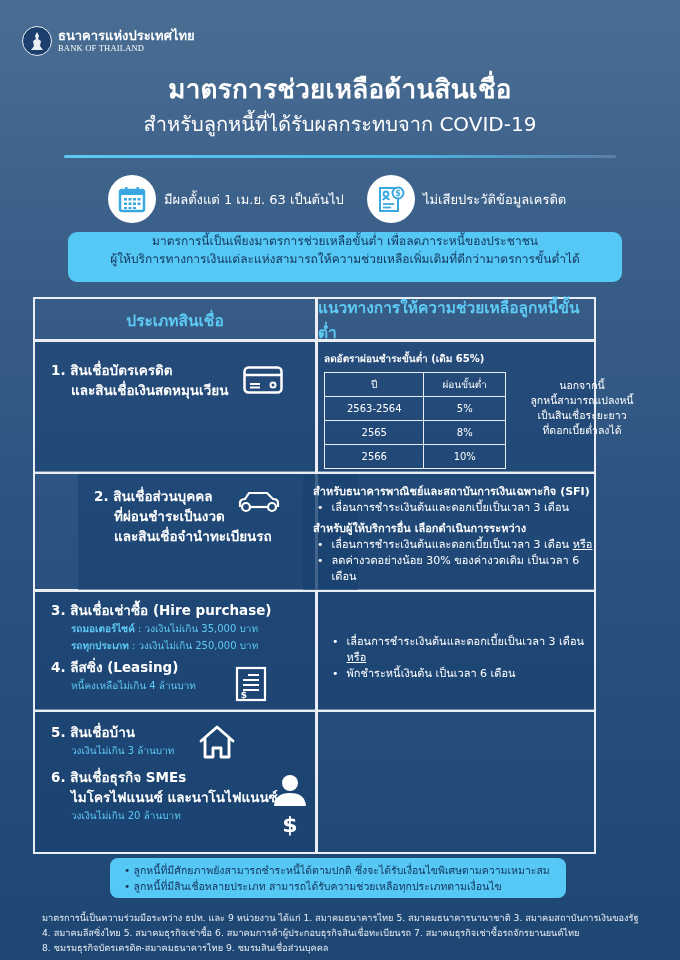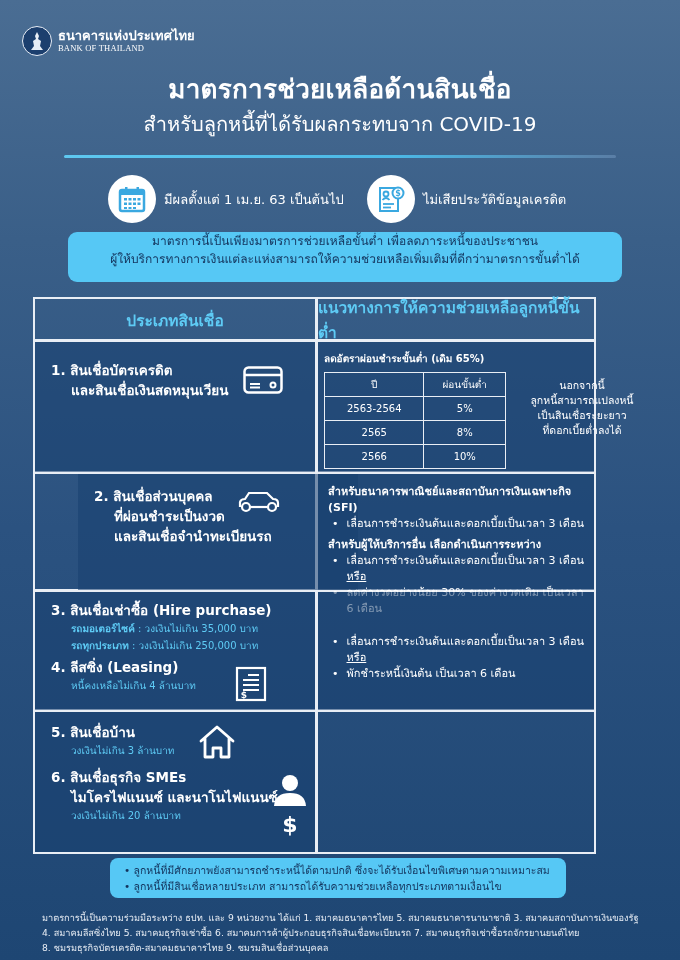--- a/index.html
+++ b/index.html
@@ -219,21 +219,21 @@
     </div>
     <div style="position:absolute; left:158px; top:16px;">
       <svg width="46" height="24" viewBox="0 0 46 24">
         <path d="M4 17 L4 12 Q5 9 9 9 L13 3 L31 3 L37 9 Q42 9 42 13 L42 17" fill="none" stroke="#fff" stroke-width="2.2"></path>
         <line x1="15" y1="17" x2="31" y2="17" stroke="#fff" stroke-width="2.2"></line>
         <circle cx="10" cy="17" r="4" fill="none" stroke="#fff" stroke-width="2.2"></circle>
         <circle cx="36" cy="17" r="4" fill="none" stroke="#fff" stroke-width="2.2"></circle>
       </svg>
     </div>
   </div>
-  <div class="cell row-bg" style="left:283px; right:0; top:174.5px; height:116px;">
+  <div class="cell row-bg" style="left:268px; right:0; top:174.5px; height:116px;">
     <div style="padding:10px 0 0 10px;">
       <div class="guide-h">สำหรับธนาคารพาณิชย์และสถาบันการเงินเฉพาะกิจ (SFI)</div>
       <div class="guide bullet">
           <span>เลื่อนการชำระเงินต้นและดอกเบี้ยเป็นเวลา 3 เดือน</span>
         </div>
       <div class="guide-h" style="margin-top:5px;">สำหรับผู้ให้บริการอื่น เลือกดำเนินการระหว่าง</div>
       <div class="guide bullet">
           <span><span>เลื่อนการชำระเงินต้นและดอกเบี้ยเป็นเวลา 3 เดือน</span> <span class="u">หรือ</span></span>
         </div>
       <div class="guide bullet">

